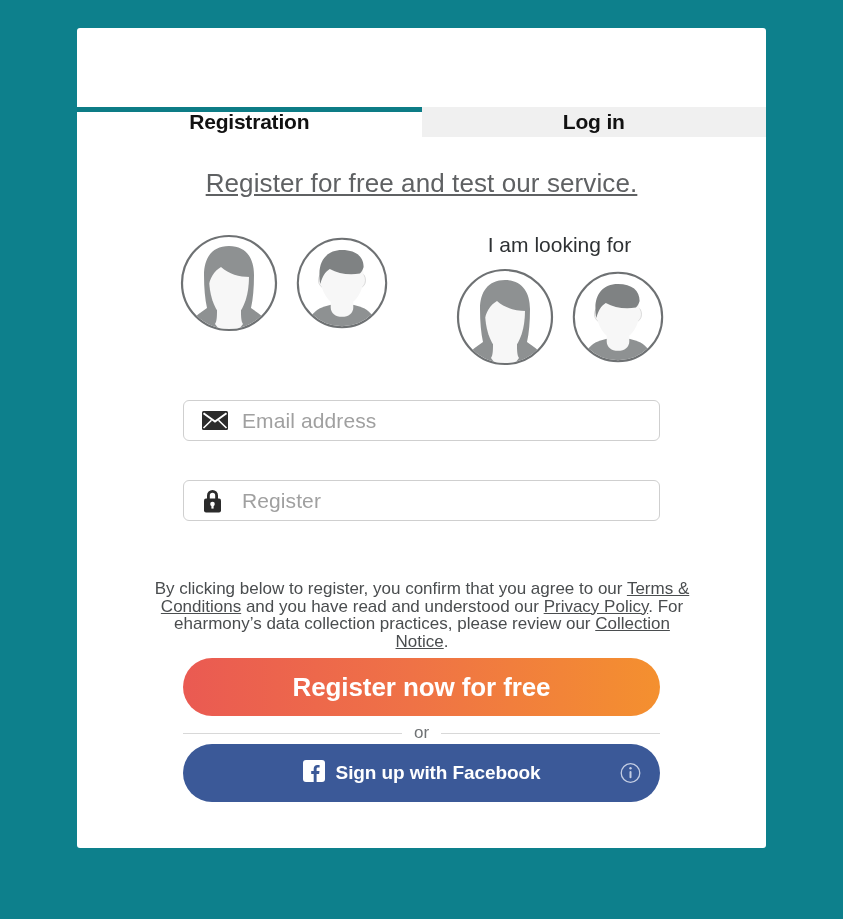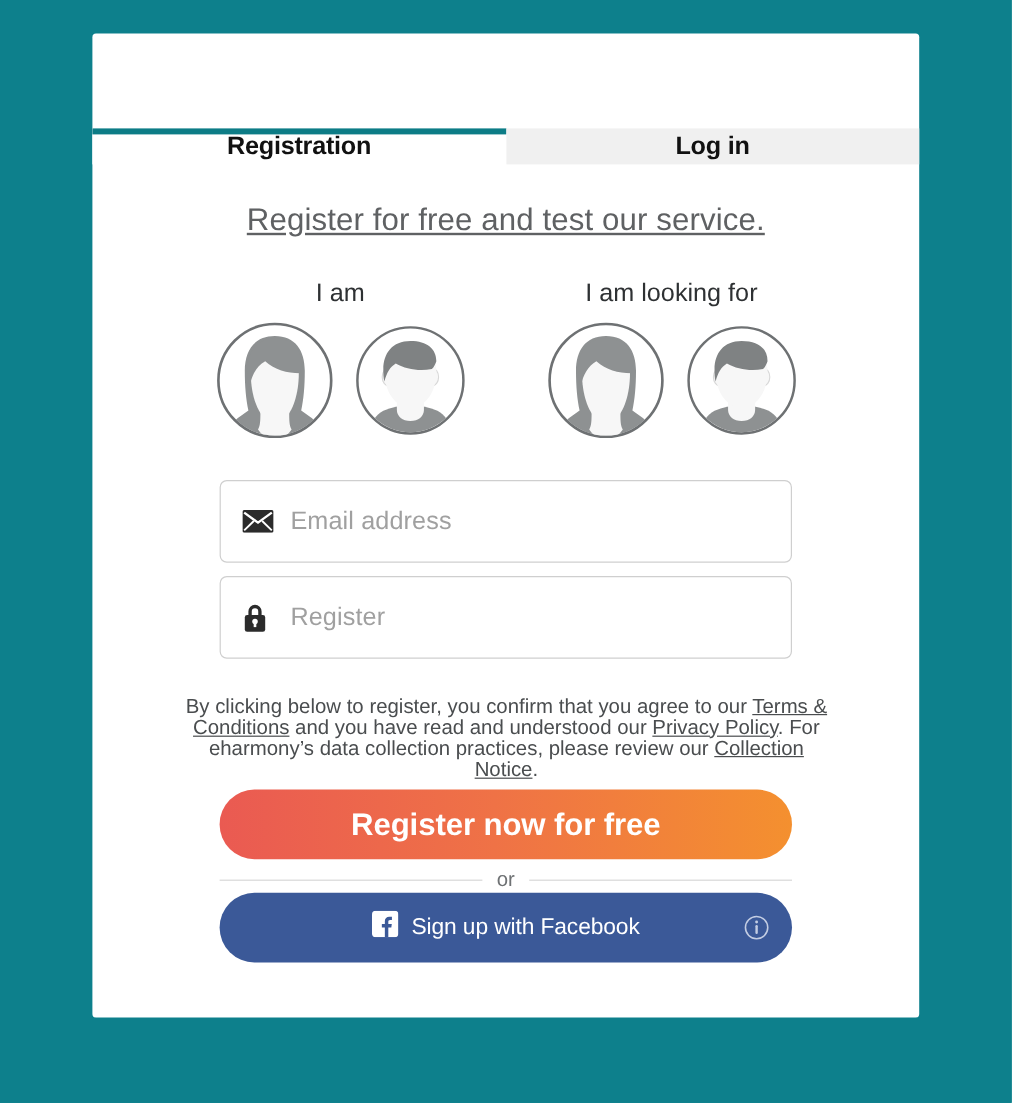--- a/index.html
+++ b/index.html
@@ -58,21 +58,21 @@
   }
   .avatars { display:flex; align-items:center; justify-content:center; gap:16px; }
   .avatar {
     display:block; cursor:pointer; flex:none;
   }
   .avatar.sel  { width:100px; height:100px; }
   .avatar.unsel{ width:94px;  height:94px; }
 
   
   .field {
-    position:absolute; left:106px; width:477px; height:69px;
+    position:absolute; left:106px; width:477px; height:41px;
     border:1px solid #cfcfcf; border-radius:6px;
     display:flex; align-items:center; padding-left:18px;
     background:#fff;
   }
   .field.email { top:372px; }
   .field.pass  { top:452px; }
   .field-icon { width:28px; flex:none; display:flex; align-items:center; }
   .field-text {
     font-size:21px; color:#a0a0a0; font-weight:300;
     margin-left:12px; letter-spacing:0.1px;
@@ -103,21 +103,21 @@
   }
   .or-line { flex:1; height:1px; background:#d8d8d8; }
   .or-text { font-size:17px; color:#6f7274; font-weight:300; }
 
   
   .btn-fb {
     position:absolute; left:106px; top:716px;
     width:477px; height:58px;
     border:none; border-radius:29px;
     background:#3b5998;
-    color:#fff; font-size:19px; font-weight:normal;
+    color:#fff; font-size:19px; font-weight:bold;
     display:flex; align-items:center; justify-content:center; gap:11px;
     cursor:pointer; letter-spacing:-0.1px;
   }
   .fb-info {
     position:absolute; right:19px; top:50%; transform:translateY(-50%);
     width:21px; height:21px; cursor:pointer;
   }
 
   
   .footer {
@@ -145,21 +145,20 @@
       <div class="tab inactive">
         <span>Log in</span>
       </div>
     </div>
 
     <div class="headline">Register for free and test our service.</div>
 
     <div class="gender-row">
 
       <div class="gender-group">
-        <div class="gender-label">I am</div>
         <div class="avatars">
           <svg class="avatar sel" viewBox="0 0 100 100">
             <circle cx="50" cy="50" r="47" fill="#fff" stroke="#6e7173" stroke-width="2.2"></circle>
             <clipPath id="c1">
                 <circle cx="50" cy="50" r="46"></circle>
               </clipPath>
             <g clip-path="url(#c1)">
               <path d="M50 13c-17 0-25 12-25 29 0 13 1 24 3 33l-7 5c-6 4-9 10-9 17v9h76v-9c0-7-3-13-9-17l-7-5c2-9 3-20 3-33 0-17-8-29-25-29z" fill="#8e9192"></path>
               <path d="M50 20c-13 0-20 10-20 24 0 17 5 32 12 38 3 2 5 3 8 3s5-1 8-3c7-6 12-21 12-38 0-14-7-24-20-24z" fill="#f7f7f7"></path>
               <path d="M50 15c-15 0-23 11-23 27 0 5 1 10 2 13 2-10 6-17 13-21 8 7 18 10 29 10 1-3 1-6 1-9 0-12-8-20-22-20z" fill="#8e9192"></path>

